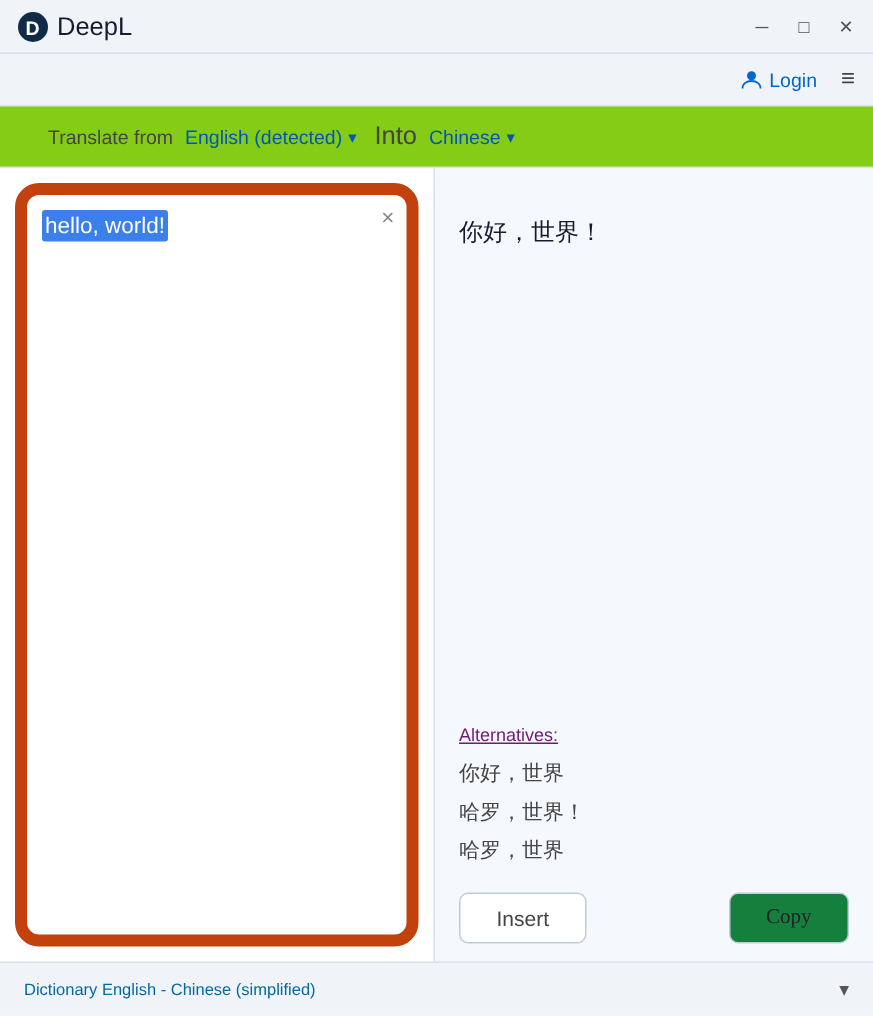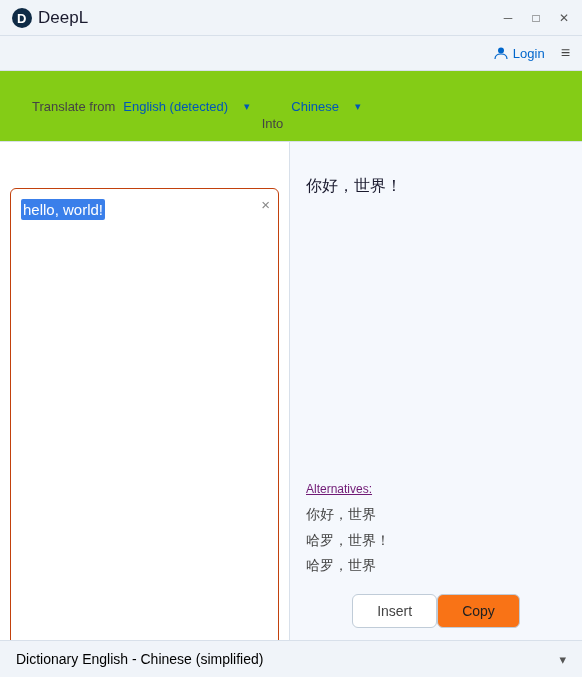--- a/index.html
+++ b/index.html
@@ -91,57 +91,55 @@
       gap: 8px;
       border-bottom: 1px solid #d8e0ea;
     }
     .lang-label {
       font-size: 13px;
       color: #444;
     }
     .lang-selector {
       display: flex;
       align-items: center;
-      gap: 16px;
+      gap: 4px;
       cursor: pointer;
       font-size: 13px;
       color: #0057b8;
       font-weight: 500;
     }
     .lang-selector .chevron {
       font-size: 11px;
       color: #0057b8;
     }
     .into-label {
-      font-size: 13px;
+      font-size: 17px;
       color: #444;
       margin-left: 4px;
-      margin-top: 35px;
     }
     .main-area {
       display: flex;
       flex: 1;
       overflow: hidden;
       background: #ffffff;
     }
     .source-panel {
       width: 290px;
       min-width: 290px;
       padding: 10px;
       position: relative;
       background: #ffffff;
       border-right: 1px solid #d8e0ea;
     }
     .source-textarea-wrapper {
-      border: 1px solid #c2410c;
-      border-radius: 6px;
+      border: 8px solid #c2410c;
+      border-radius: 16px;
       height: 100%;
       position: relative;
       overflow: hidden;
-      margin-top: 36px;
     }
     .source-text-selected {
       background: #3a7fea;
       color: white;
       font-size: 15px;
       padding: 2px 2px;
       border-radius: 2px;
     }
     .clear-btn {
       position: absolute;
@@ -182,56 +180,56 @@
     }
     .alternative-item {
       font-size: 14px;
       color: #444;
       line-height: 1.8;
       cursor: pointer;
     }
     .action-buttons {
       display: flex;
       gap: 0;
-      justify-content: center;
+      justify-content: space-between;
       margin-top: 16px;
     }
     .btn-insert {
       padding: 8px 24px;
       border: 1px solid #c0ccd8;
       border-radius: 6px;
       background: #fff;
       font-size: 14px;
       color: #444;
       cursor: pointer;
       font-family: inherit;
     }
     .btn-copy {
       padding: 8px 24px;
       border: 1px solid #c0ccd8;
       border-radius: 6px;
-      background: #f97316;
+      background: #15803d;
       font-size: 14px;
       color: #222;
       cursor: pointer;
-      font-family: Liberation Sans, sans-serif;
+      font-family: Liberation Serif, serif;
       font-weight: 500;
     }
     .footer {
       background: #f0f4f9;
       border-top: 1px solid #d8e0ea;
       padding: 10px 16px;
       display: flex;
       align-items: center;
       justify-content: space-between;
       cursor: pointer;
     }
     .footer-text {
-      font-size: 14px;
-      color: #000000;
+      font-size: 11px;
+      color: #0369a1;
     }
     .footer-chevron {
       font-size: 13px;
       color: #555;
     }
     
     .source-content-area {
       padding: 10px 30px 10px 10px;
       font-size: 15px;
       font-family: inherit;

